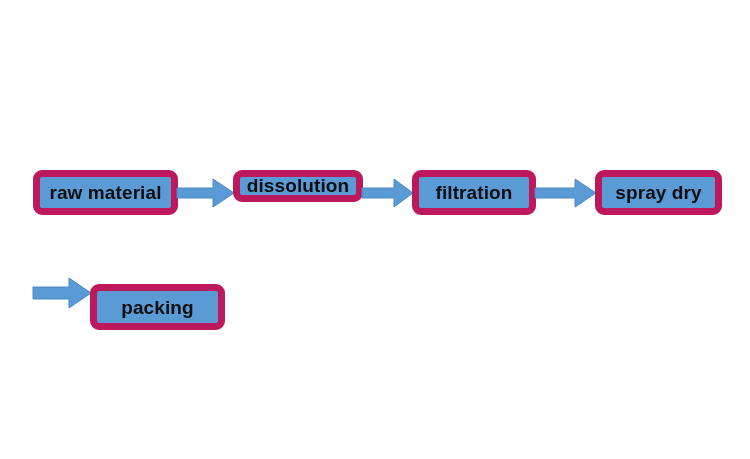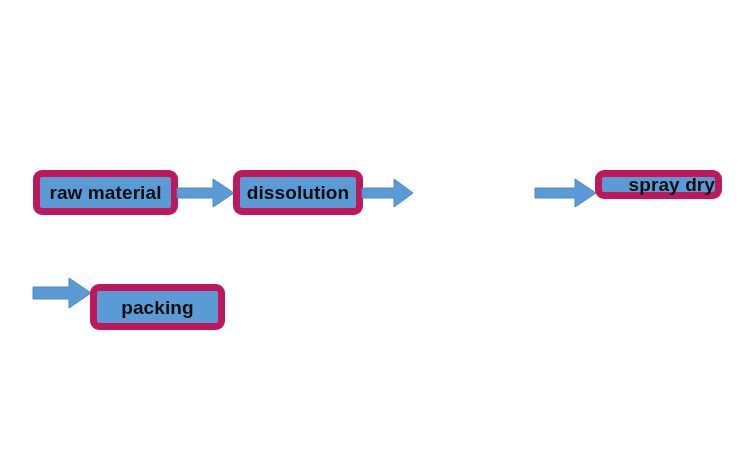--- a/index.html
+++ b/index.html
@@ -63,38 +63,41 @@
   <div class="flow-box" style="left:33px; top:170px; width:145px; height:45px;">
     <span class="flow-box-label">raw material</span>
   </div>
 
   <div class="flow-arrow" style="left:177px; top:178px; width:58px; height:30px;">
     <svg viewBox="0 0 58 30" preserveAspectRatio="none">
       <polygon class="arrow-shape" points="0,10 36,10 36,1 57,15 36,29 36,20 0,20"></polygon>
     </svg>
   </div>
 
-  <div class="flow-box" style="left:233px; top:170px; width:130px; height:45px;">
+  <div class="flow-box" style="left:233px; top:170px; width:130px; height:32px;align-items:flex-end;">
     <span class="flow-box-label">dissolution</span>
   </div>
 
   <div class="flow-arrow" style="left:362px; top:178px; width:52px; height:30px;">
     <svg viewBox="0 0 52 30" preserveAspectRatio="none">
       <polygon class="arrow-shape" points="0,10 32,10 32,1 51,15 32,29 32,20 0,20"></polygon>
     </svg>
   </div>
 
+  <div class="flow-box" style="left:412px; top:170px; width:124px; height:45px;">
+    <span class="flow-box-label">filtration</span>
+  </div>
 
   <div class="flow-arrow" style="left:535px; top:178px; width:62px; height:30px;">
     <svg viewBox="0 0 62 30" preserveAspectRatio="none">
       <polygon class="arrow-shape" points="0,10 40,10 40,1 61,15 40,29 40,20 0,20"></polygon>
     </svg>
   </div>
 
-  <div class="flow-box" style="left:595px; top:170px; width:127px; height:29px;justify-content:flex-end;">
+  <div class="flow-box" style="left:595px; top:170px; width:127px; height:45px;">
     <span class="flow-box-label">spray dry</span>
   </div>
 
   <div class="flow-arrow" style="left:33px; top:278px; width:59px; height:30px;">
     <svg viewBox="0 0 59 30" preserveAspectRatio="none">
       <polygon class="arrow-shape" points="0,9 36,9 36,0 58,15 36,30 36,21 0,21"></polygon>
     </svg>
   </div>
 
   <div class="flow-box" style="left:90px; top:284px; width:135px; height:46px;">

